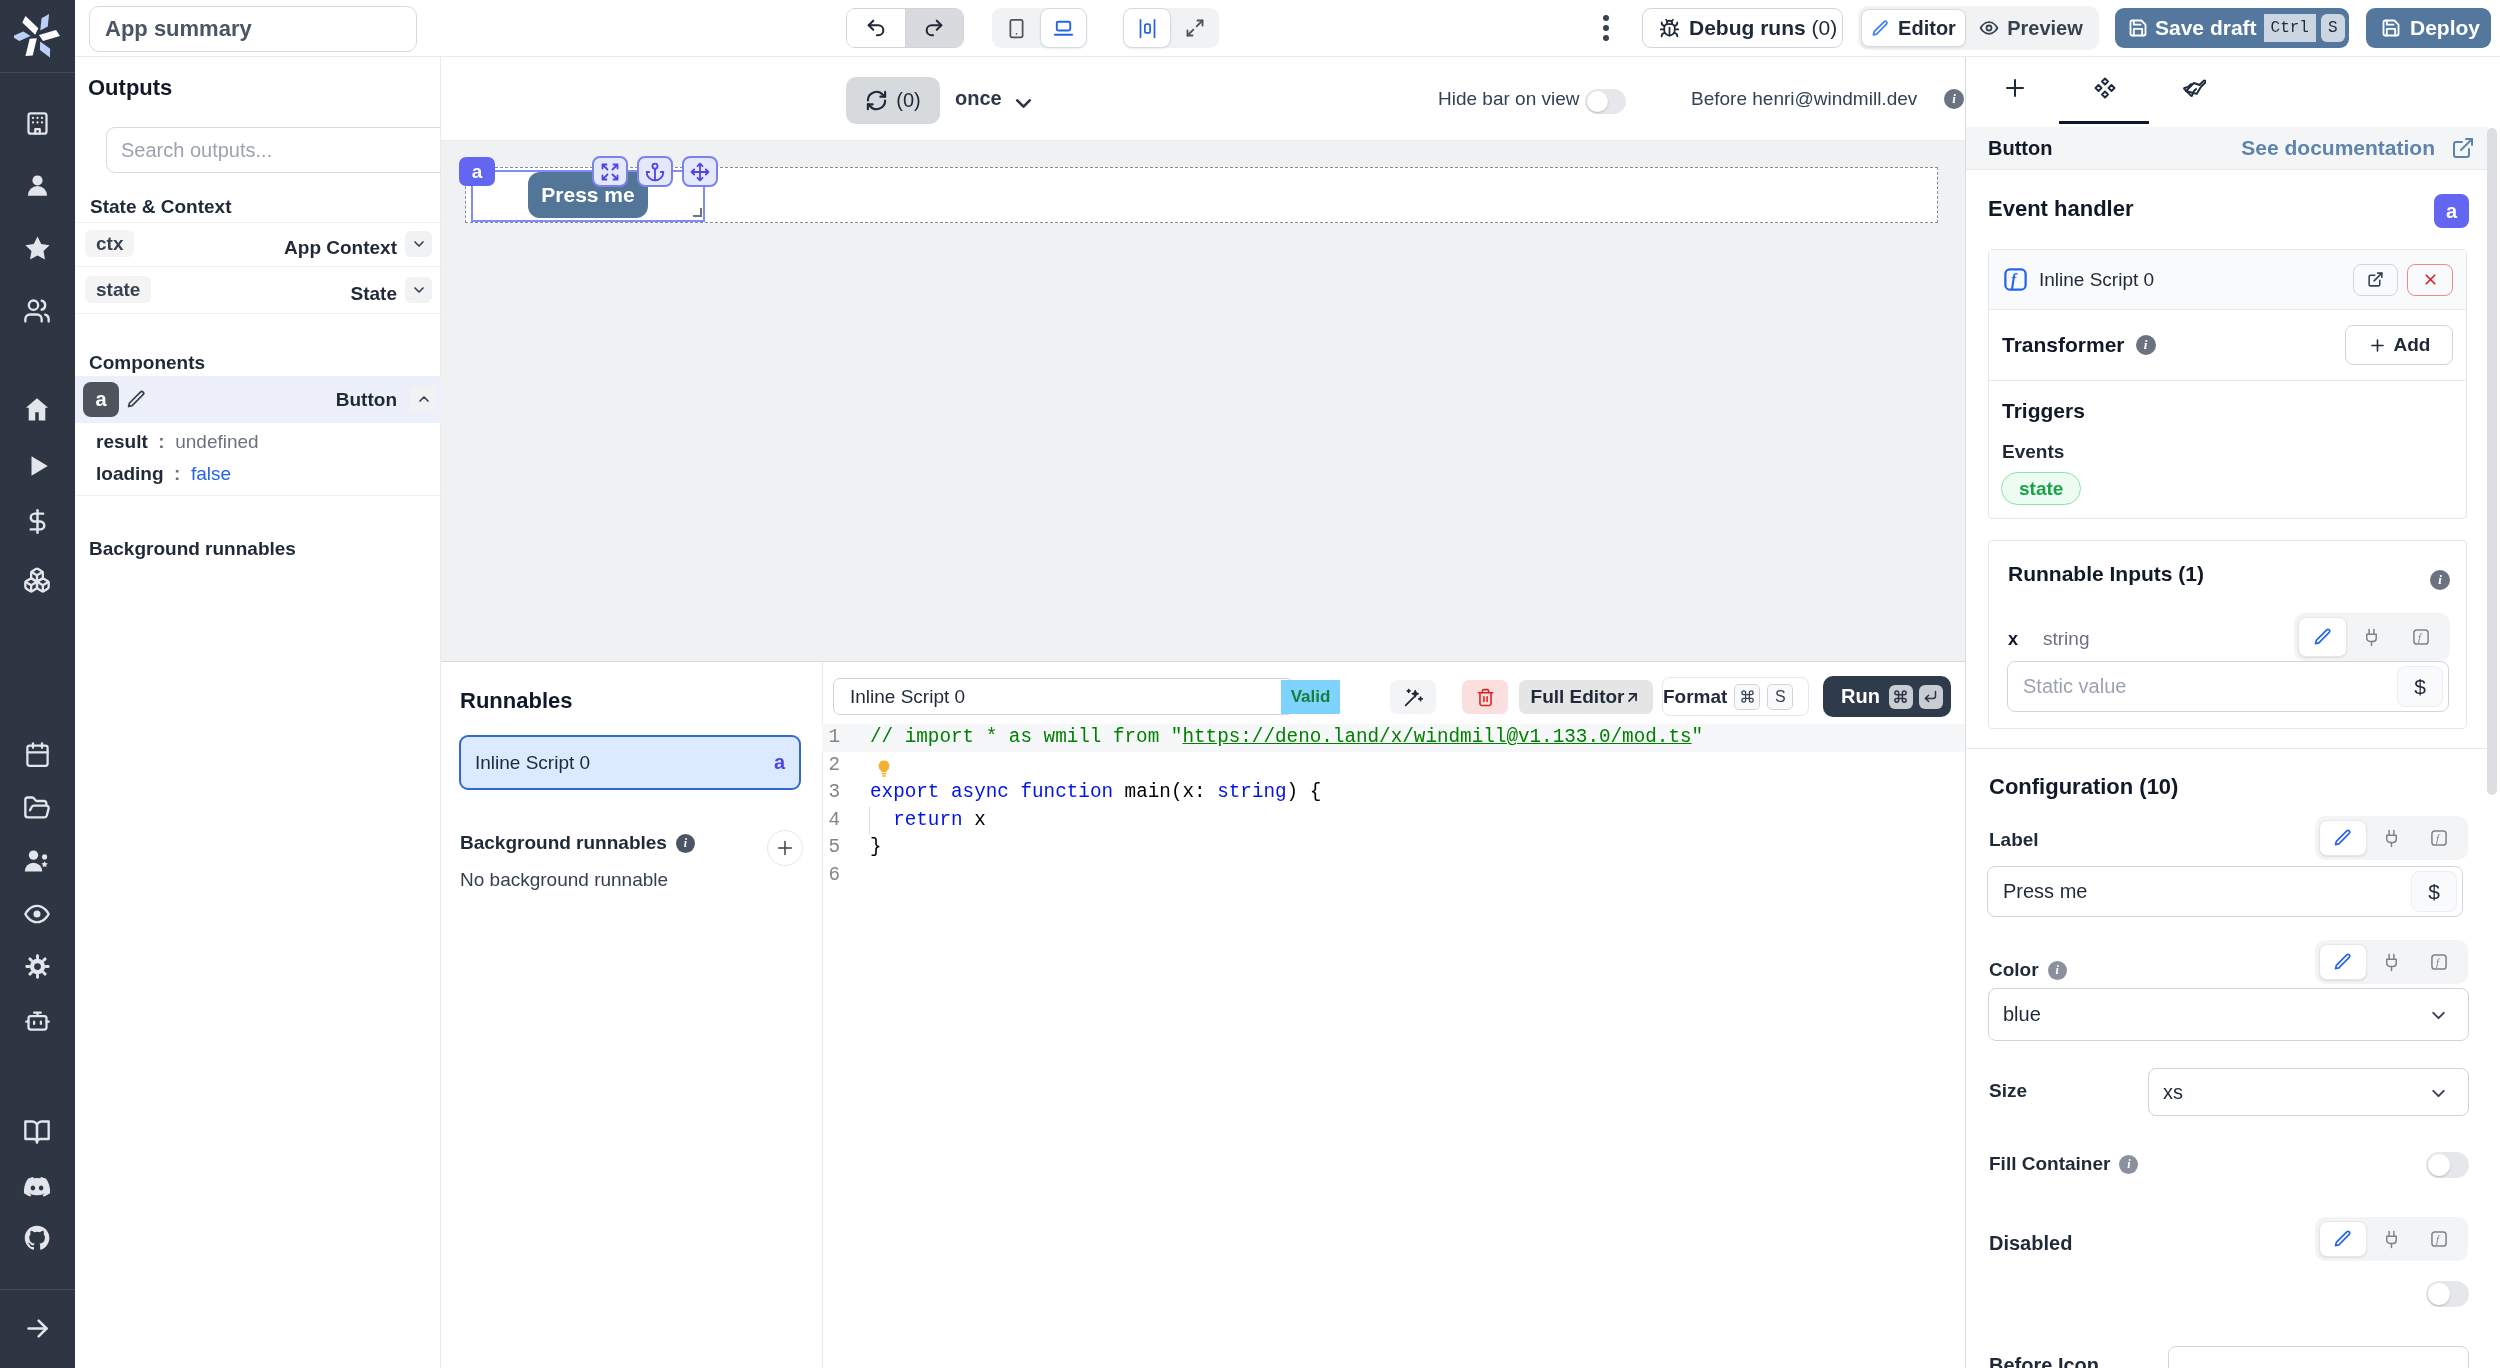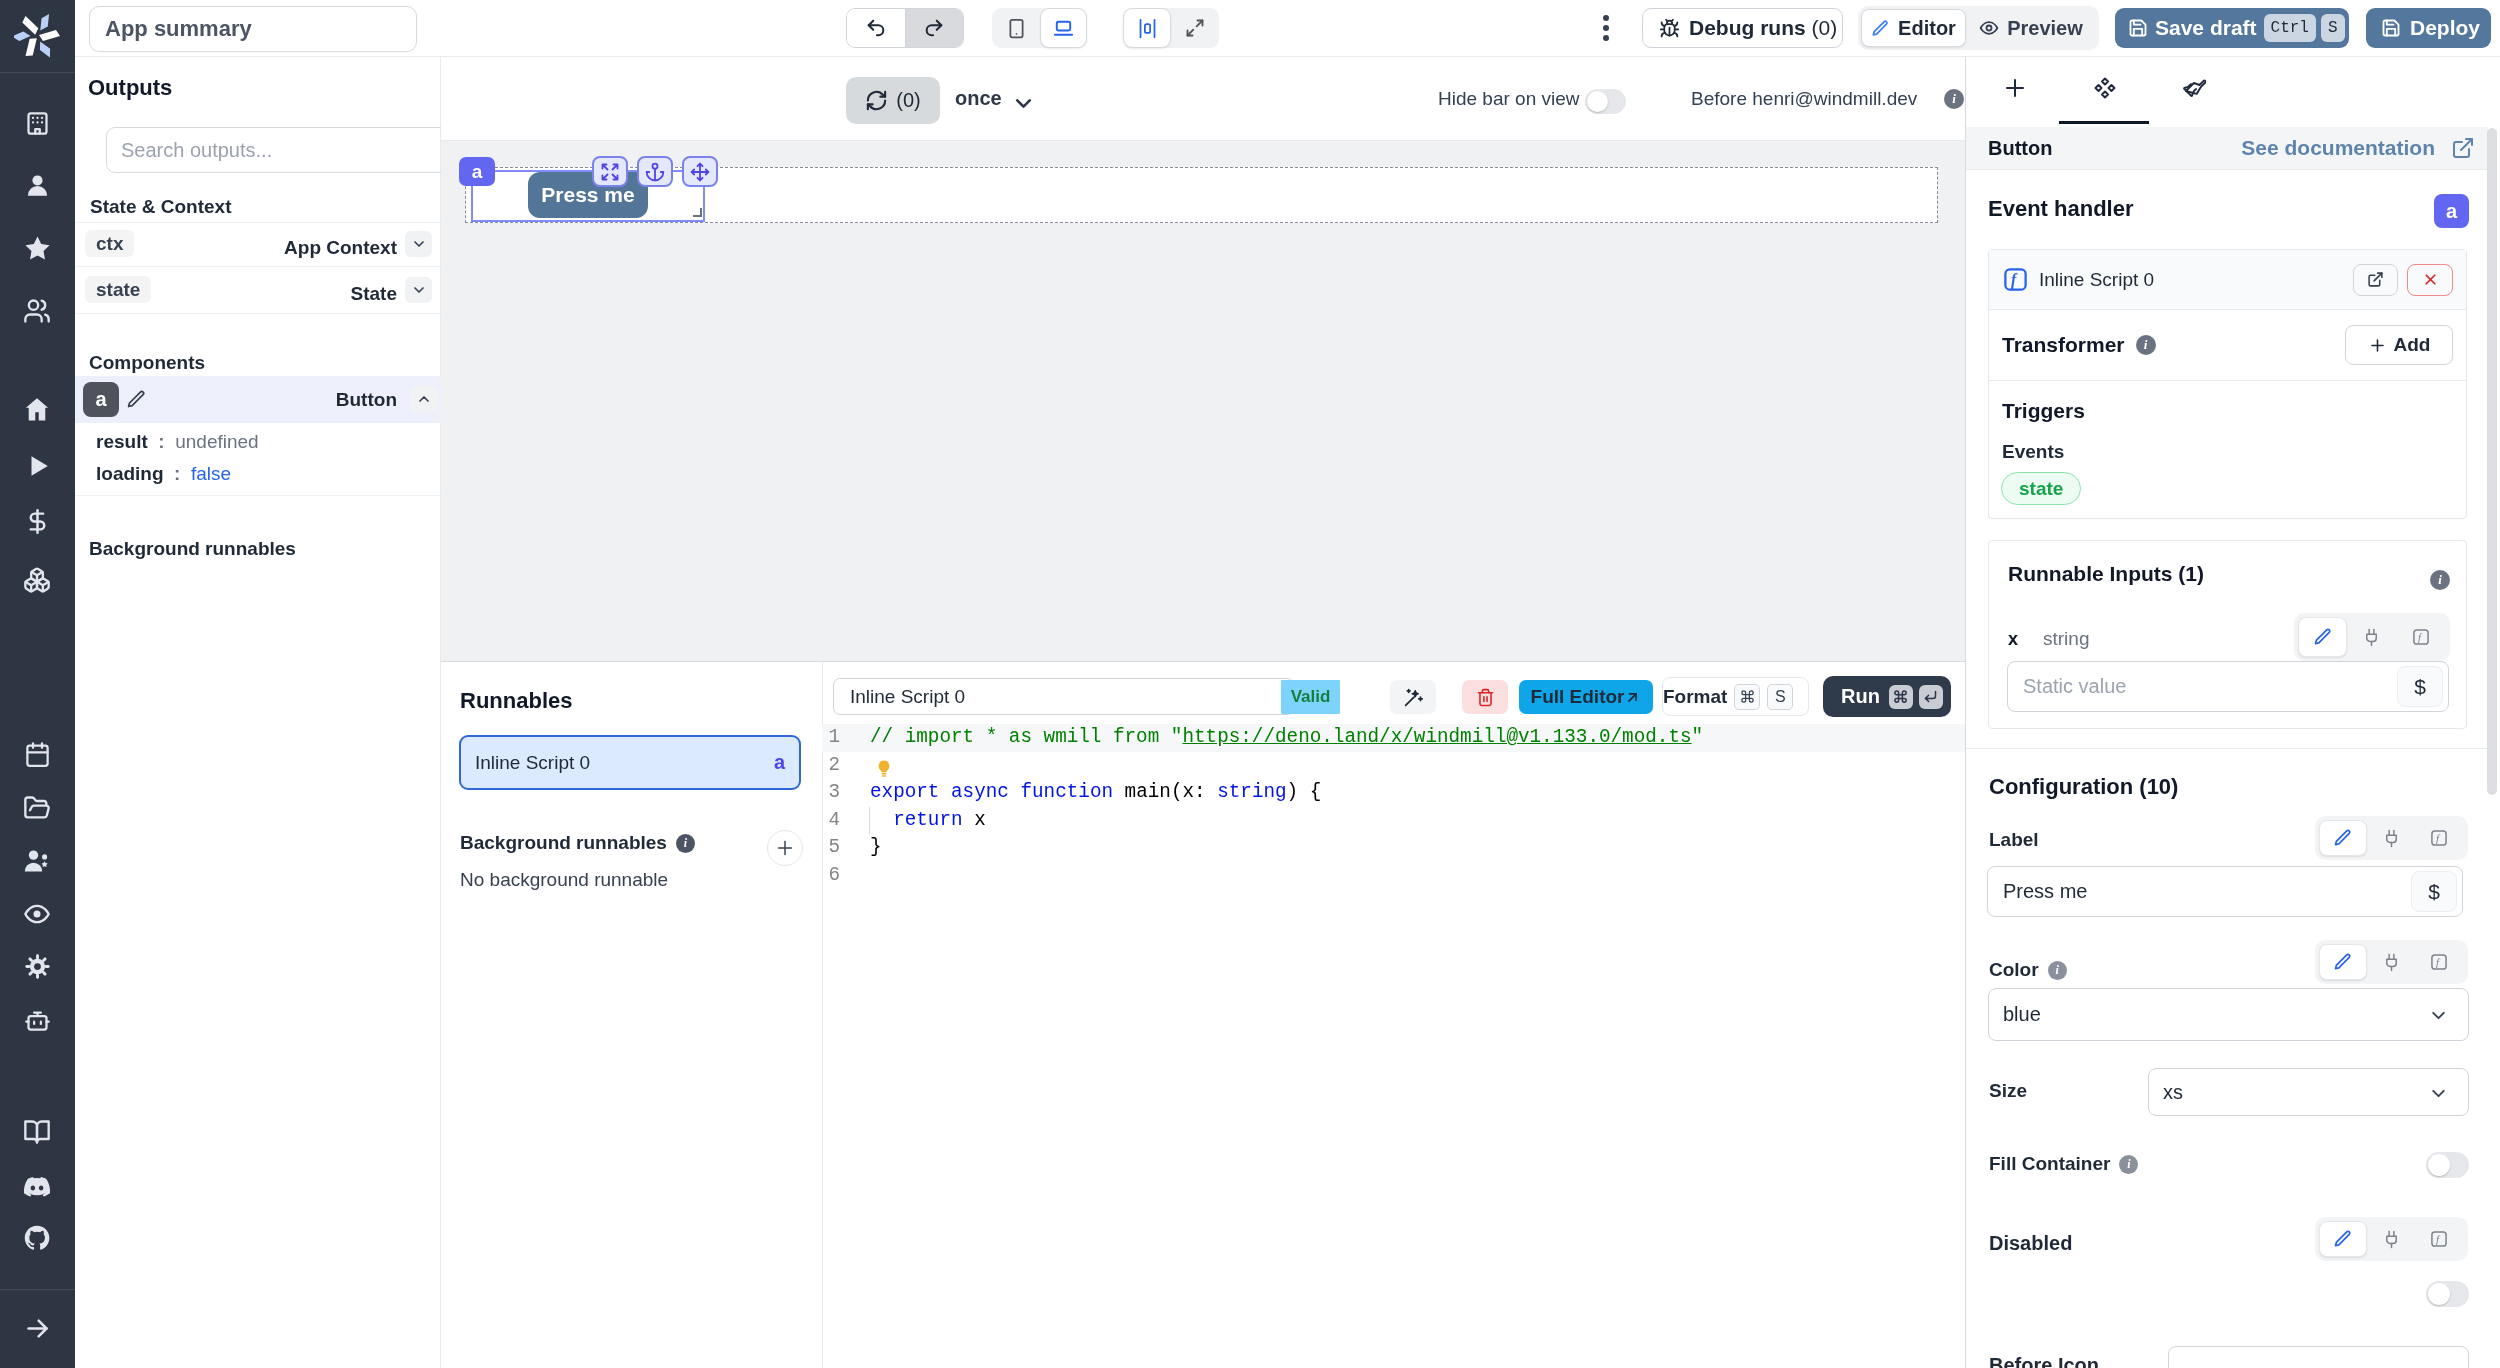--- a/index.html
+++ b/index.html
@@ -227,21 +227,21 @@
       </div>
     </div>
 
     <div class="abs flex" style="left:2040px;top:8px;width:234px;height:40px;background:#54779e;border-radius:9px;padding-left:13px;gap:7px;white-space:nowrap;">
       <svg width="20" height="20" viewBox="0 0 24 24" fill="none" stroke="#fff" stroke-width="2.2" stroke-linecap="round" stroke-linejoin="round">
           <path d="M19 21H5a2 2 0 0 1-2-2V5a2 2 0 0 1 2-2h11l5 5v11a2 2 0 0 1-2 2z"></path>
           <polyline points="17 21 17 13 7 13 7 21"></polyline>
           <polyline points="7 3 7 8 15 8"></polyline>
         </svg>
       <span style="font-size:21px;font-weight:700;color:#fff;">Save draft</span>
-      <span class="flex mono" style="height:28px;padding:4px 7px;background:#ccd6e2;border-radius:6px;font-size:16px;color:#1f2937;">Ctrl</span>
+      <span class="flex mono" style="height:28px;padding:4px 7px;background:#ccd6e2;border-radius:0;font-size:16px;color:#1f2937;">Ctrl</span>
       <span class="flex mono" style="height:28px;padding:0 7px;background:#ccd6e2;border-radius:6px;font-size:16px;color:#1f2937;margin-left:-2px;">S</span>
     </div>
 
     <div class="abs flex" style="left:2291px;top:8px;width:125px;height:40px;background:#54779e;border-radius:9px;padding-left:15px;gap:9px;">
       <svg width="20" height="20" viewBox="0 0 24 24" fill="none" stroke="#fff" stroke-width="2.2" stroke-linecap="round" stroke-linejoin="round">
           <path d="M19 21H5a2 2 0 0 1-2-2V5a2 2 0 0 1 2-2h11l5 5v11a2 2 0 0 1-2 2z"></path>
           <polyline points="17 21 17 13 7 13 7 21"></polyline>
           <polyline points="7 3 7 8 15 8"></polyline>
         </svg>
       <span style="font-size:21px;font-weight:700;color:#fff;">Deploy</span>
@@ -386,21 +386,21 @@
         </svg>
     </div>
     <div class="abs flex" style="left:1021px;top:18px;width:46px;height:34px;background:#fbdfdf;border-radius:7px;justify-content:center;">
       <svg width="19" height="19" viewBox="0 0 24 24" fill="none" stroke="#dc2626" stroke-width="2" stroke-linecap="round" stroke-linejoin="round">
           <polyline points="3 6 5 6 21 6"></polyline>
           <path d="M19 6v14a2 2 0 0 1-2 2H7a2 2 0 0 1-2-2V6m3 0V4a2 2 0 0 1 2-2h4a2 2 0 0 1 2 2v2"></path>
           <line x1="10" y1="11" x2="10" y2="17"></line>
           <line x1="14" y1="11" x2="14" y2="17"></line>
         </svg>
     </div>
-    <div class="abs flex" style="left:1078px;top:18px;width:134px;height:34px;background:#0ea5e9;border-radius:7px;justify-content:center;">
+    <div class="abs flex" style="left:1078px;top:18px;width:134px;height:34px;background:#e5e5e5;border-radius:7px;justify-content:center;">
       <span style="font-size:19px;font-weight:700;color:#1f2937;">Full Editor</span>
       <svg width="17" height="17" viewBox="0 0 24 24" fill="none" stroke="#1f2937" stroke-width="2.4" stroke-linecap="round" stroke-linejoin="round">
           <line x1="7" y1="17" x2="17" y2="7"></line>
           <polyline points="8 7 17 7 17 16"></polyline>
         </svg>
     </div>
     <div class="abs flex" style="left:1221px;top:15px;width:147px;height:39px;border:1px solid #e5e7eb;border-radius:8px;padding-left:0;gap:7px;">
       <span style="font-size:19px;font-weight:700;color:#1f2937;">Format</span>
       <span class="flex" style="width:26px;height:26px;border:1px solid #d1d5db;background:#f8fafc;border-radius:5px;justify-content:center;">
         <svg width="15" height="15" viewBox="0 0 24 24" fill="none" stroke="#374151" stroke-width="2" stroke-linecap="round" stroke-linejoin="round">

